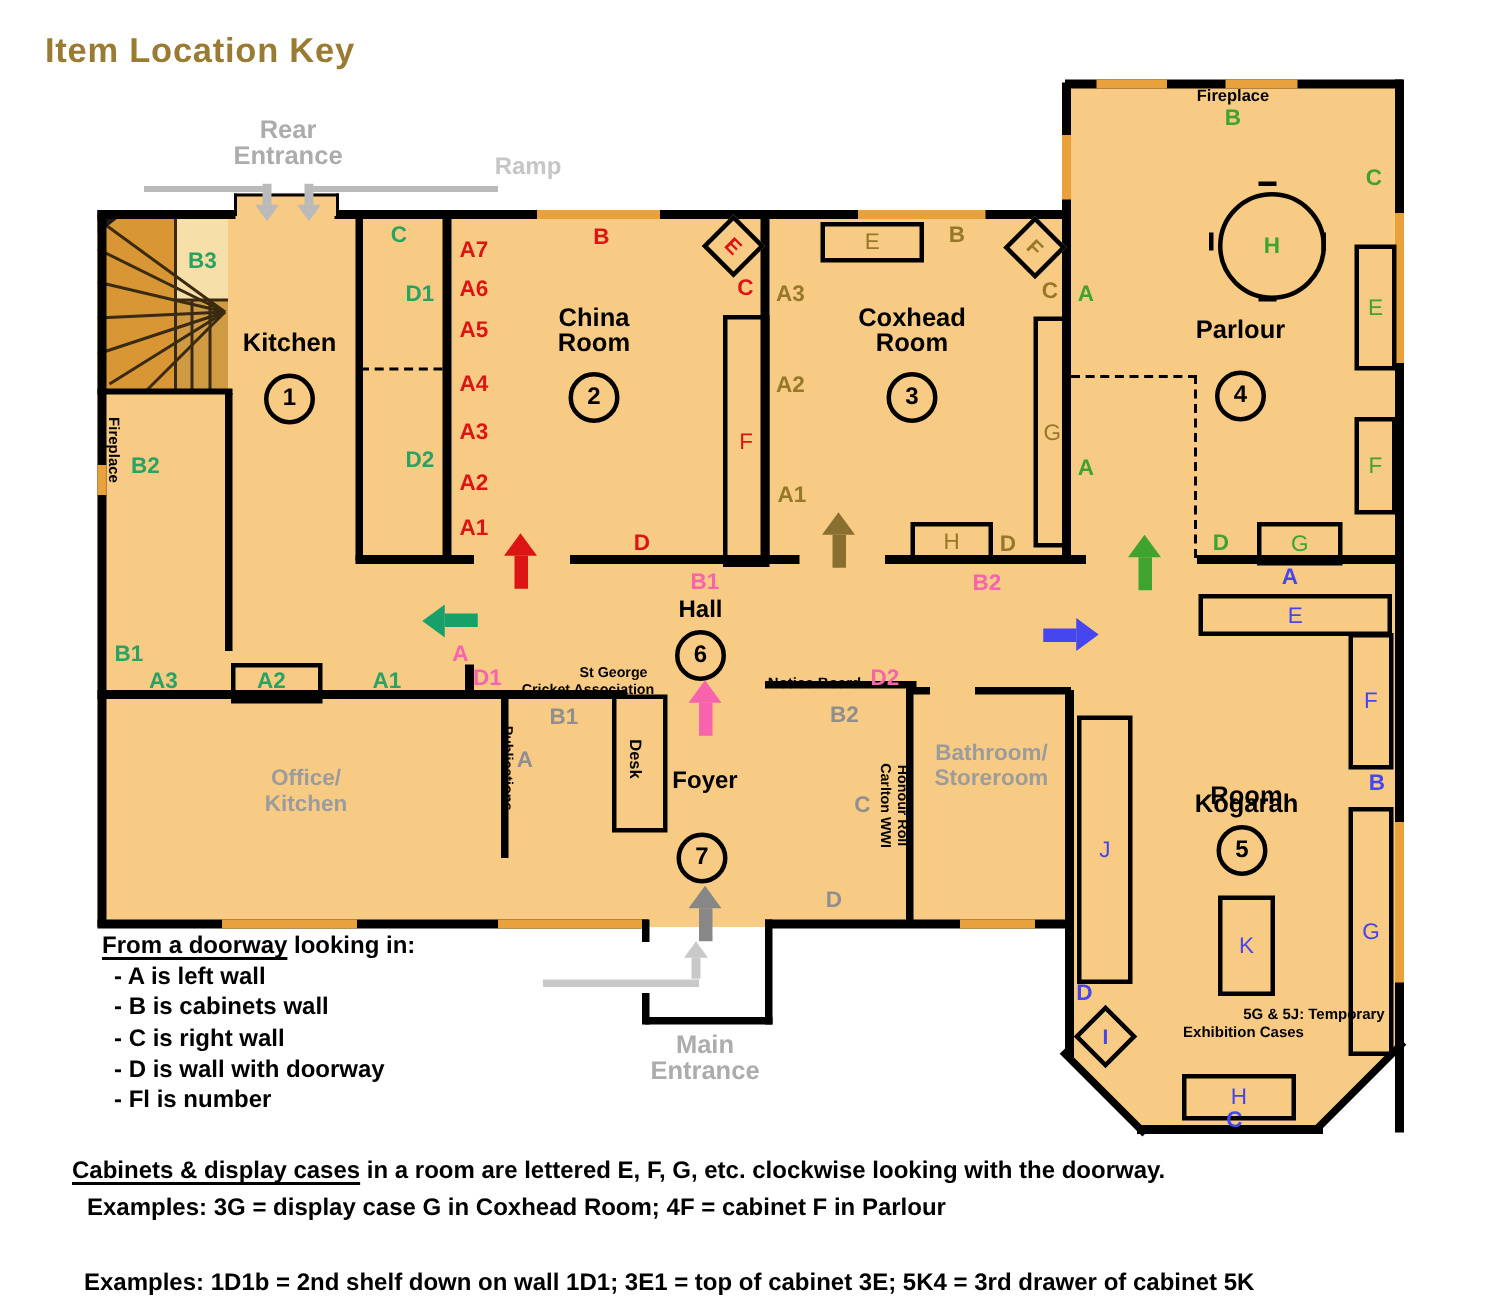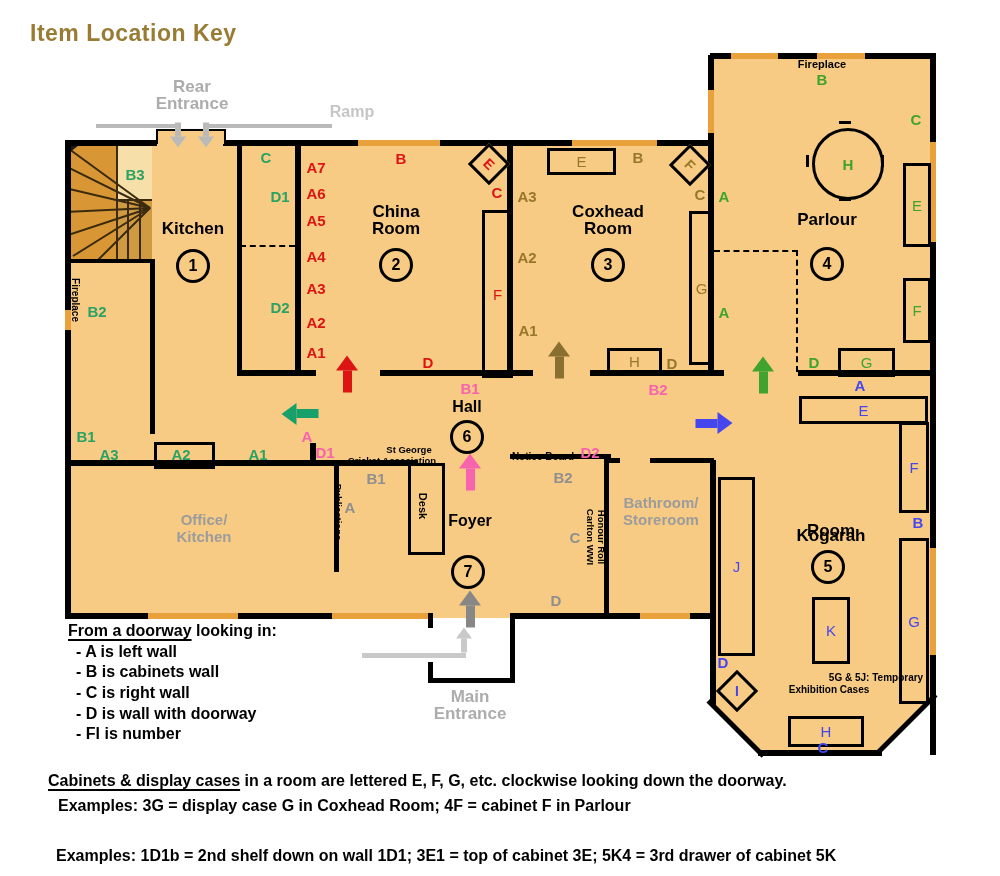--- a/index.html
+++ b/index.html
@@ -305,16 +305,16 @@
         <div class="sh" style="height: 14px; background: rgb(201, 201, 201);"></div>
       </div>
     </div>
 
   <div class="leg" style="left:68px;top:622px;"><span class="ul">From a doorway</span><span> looking in:</span></div>
   <div class="leg" style="left:76px;top:643px;"><span>- A is left wall</span></div>
   <div class="leg" style="left:76px;top:663px;"><span>- B is cabinets wall</span></div>
   <div class="leg" style="left:76px;top:684px;"><span>- C is right wall</span></div>
   <div class="leg" style="left:76px;top:705px;"><span>- D is wall with doorway</span></div>
   <div class="leg" style="left:76px;top:725px;"><span>- Fl is number</span></div>
-  <div class="leg" style="left:48px;top:772px;"><span class="ul">Cabinets &amp; display cases</span><span> in a room are lettered E, F, G, etc. clockwise looking down the doorway.</span></div>
+  <div class="leg" style="left:48px;top:772px;"><span class="ul">Cabinets &amp; display cases</span><span> in a room are lettered E, F, G, etc. clockwise looking with the doorway.</span></div>
   <div class="leg" style="left:58px;top:797px;text-align:right;"><span>Examples:  3G = display case G in Coxhead Room; 4F = cabinet F in Parlour</span></div>
   <div class="leg" style="left:56px;top:847px;"><span>Examples:  1D1b = 2nd shelf down on wall 1D1; 3E1 = top of cabinet 3E; 5K4 = 3rd drawer of cabinet 5K</span></div>
 </div>
 
 </body></html>

